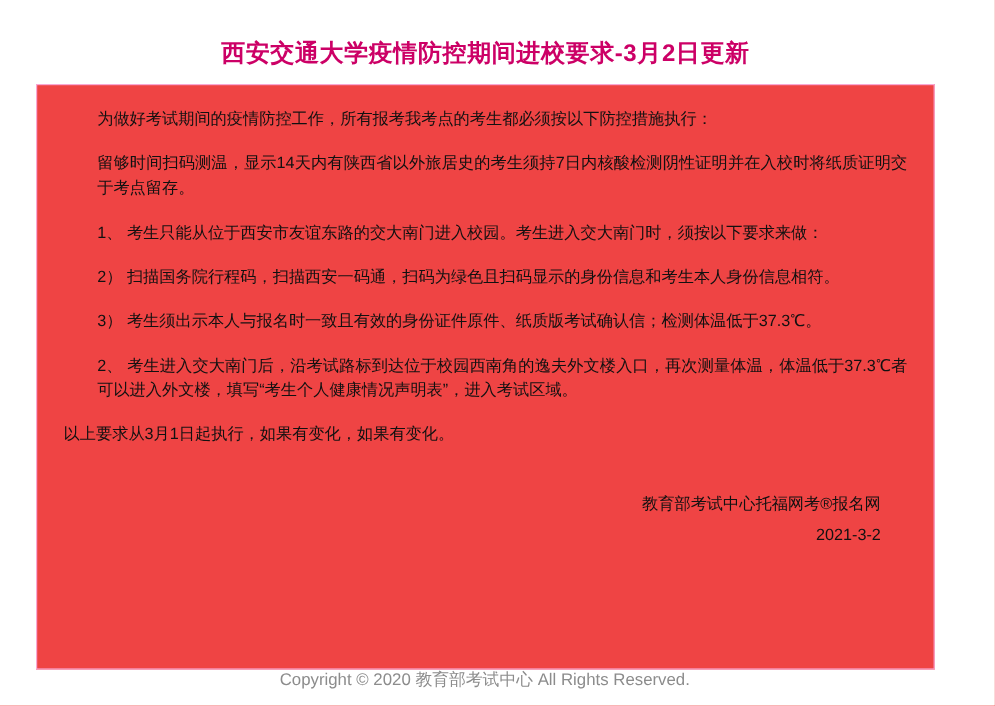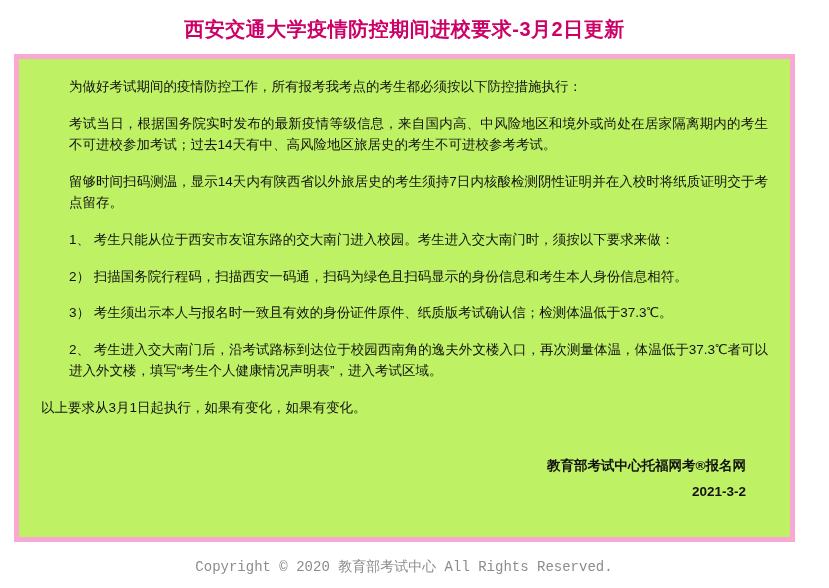--- a/index.html
+++ b/index.html
@@ -12,35 +12,35 @@
     background: #ffffff;
     font-family: "Liberation Sans", sans-serif;
     color: #000000;
     overflow: hidden;
   }
   .page {
     width: 809px;
     height: 588px;
     position: relative;
     box-sizing: border-box;
-    padding: 0;
+    padding: 16px;
   }
   .notice-title {
     text-align: center;
     color: #cc0066;
     font-size: 20px;
     font-weight: bold;
     letter-spacing: 0.5px;
     padding: 16px 10px 12px 10px;
     line-height: 1.3;
   }
   .notice-box {
     margin: 0 14px;
-    border: 5px solid #f9a8d4;
-    background: #bef264;
+    border: 1px solid #f9a8d4;
+    background: #ef4444;
     box-sizing: border-box;
     height: 488px;
     padding: 18px 22px 10px 22px;
     position: relative;
   }
   .para {
     font-size: 13.5px;
     line-height: 1.55;
     color: #111111;
     margin: 0 0 16px 0;
@@ -54,43 +54,40 @@
   .sign {
     margin-top: 34px;
     text-align: right;
     font-size: 13.5px;
     color: #111111;
     line-height: 1.9;
     padding-right: 22px;
   }
   .sign div {
     margin: 0;
-    font-weight: bold;
   }
   .footer {
     position: absolute;
     left: 0;
     right: 1px;
     bottom: 12px;
     text-align: center;
     color: #8c8c8c;
     font-size: 14px;
-    font-family: Liberation Mono, monospace;
   }
 </style>
 </head>
 <body>
 
 <div class="page">
 
   <div class="notice-title">西安交通大学疫情防控期间进校要求-3月2日更新</div>
 
   <div class="notice-box">
     <p class="para">为做好考试期间的疫情防控工作，所有报考我考点的考生都必须按以下防控措施执行：</p>
-    <p class="para">考试当日，根据国务院实时发布的最新疫情等级信息，来自国内高、中风险地区和境外或尚处在居家隔离期内的考生不可进校参加考试；过去14天有中、高风险地区旅居史的考生不可进校参考考试。</p>
     <p class="para">留够时间扫码测温，显示14天内有陕西省以外旅居史的考生须持7日内核酸检测阴性证明并在入校时将纸质证明交于考点留存。</p>
     <p class="para">1、 考生只能从位于西安市友谊东路的交大南门进入校园。考生进入交大南门时，须按以下要求来做：</p>
     <p class="para">2） 扫描国务院行程码，扫描西安一码通，扫码为绿色且扫码显示的身份信息和考生本人身份信息相符。</p>
     <p class="para">3） 考生须出示本人与报名时一致且有效的身份证件原件、纸质版考试确认信；检测体温低于37.3℃。</p>
     <p class="para">2、 考生进入交大南门后，沿考试路标到达位于校园西南角的逸夫外文楼入口，再次测量体温，体温低于37.3℃者可以进入外文楼，填写“考生个人健康情况声明表”，进入考试区域。</p>
     <p class="para noindent">以上要求从3月1日起执行，如果有变化，如果有变化。</p>
 
     <div class="sign">
       <div>教育部考试中心托福网考®报名网</div>
       <div>2021-3-2</div>

